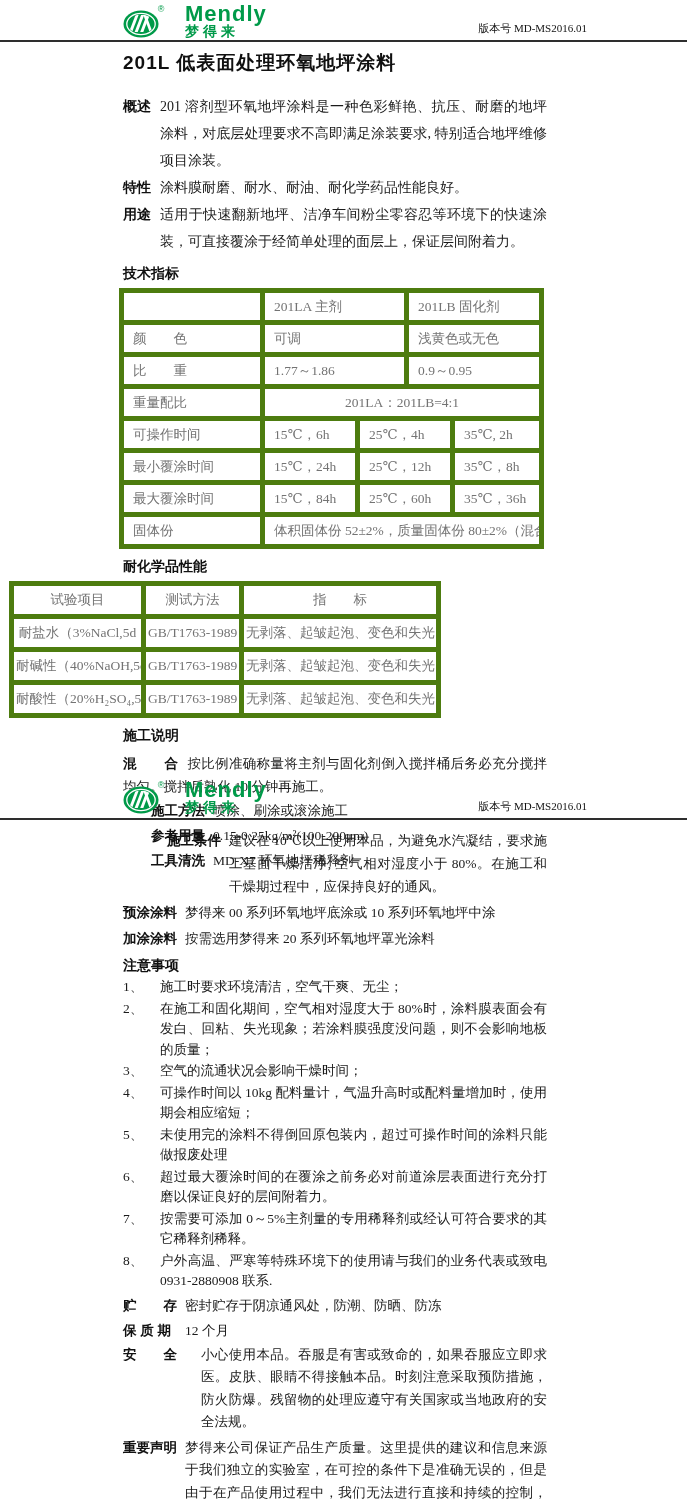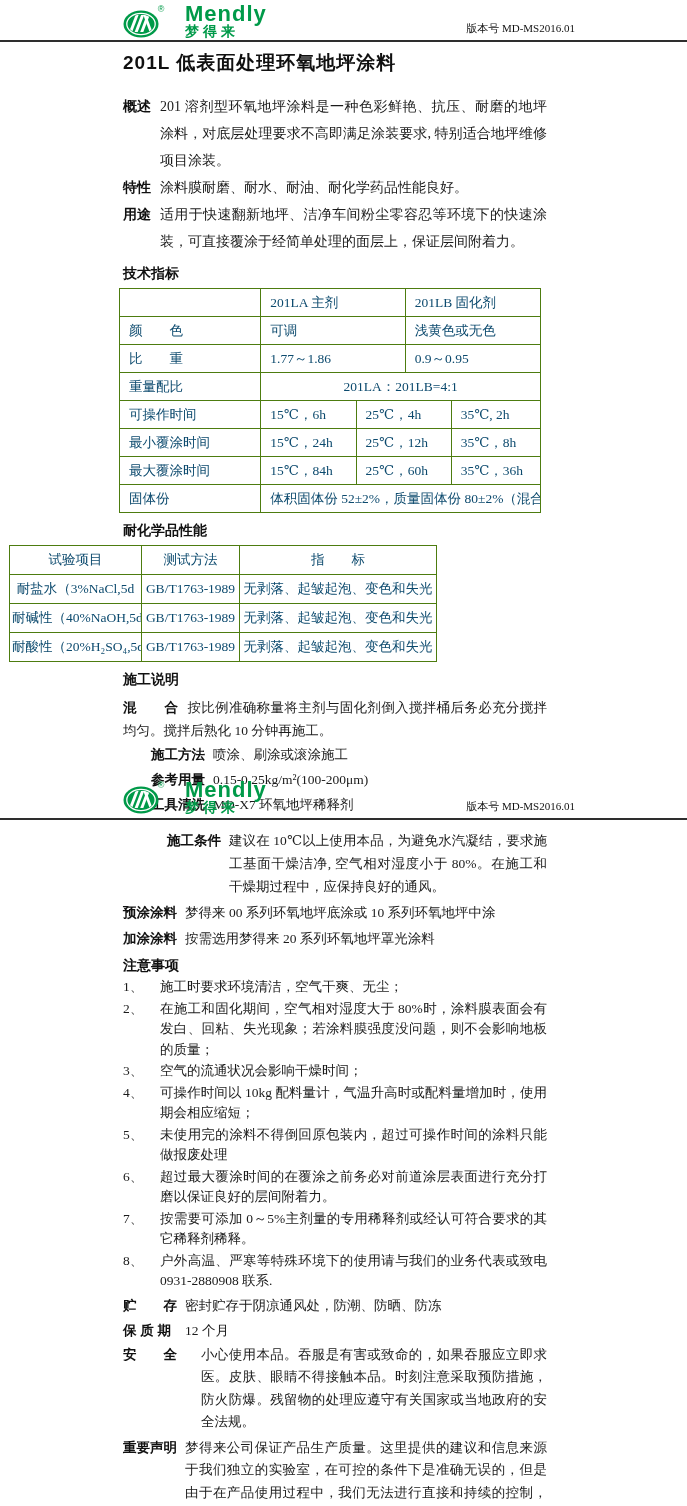--- a/index.html
+++ b/index.html
@@ -24,21 +24,21 @@
   .brand-en {
     font-family:"Liberation Sans","DejaVu Sans",sans-serif;
     font-weight:bold; font-size:22px; line-height:20px; letter-spacing:1px;
     color:var(--brand,#009a49);
   }
   .brand-cn {
     font-family:"Liberation Sans","DejaVu Sans",sans-serif;
     font-weight:bold; font-size:14px; line-height:15px; letter-spacing:4px;
     color:var(--brand,#009a49);
   }
-  .version { position:absolute; right:112px; top:21px; font-size:11px; color:#111; }
+  .version { position:absolute; right:100px; top:21px; font-size:11px; color:#111; }
   .page-2 .version { top:24px; }
 
   
   .content { margin-left:123px; width:424px; }
   .sec-head {
     font-family:"Liberation Sans","DejaVu Sans",sans-serif;
     font-weight:bold; font-size:14px; color:#111;
   }
   .lbl {
     font-family:"Liberation Sans","DejaVu Sans",sans-serif;
@@ -51,21 +51,21 @@
     margin:8px 0 0 123px;
     font-family:"Liberation Sans","DejaVu Sans",sans-serif;
     font-weight:bold; font-size:19px; letter-spacing:1px; color:#101010;
   }
   .intro { margin-top:17px; font-size:14px; line-height:27px; }
   .intro .para { display:flex; }
   .intro .lbl { width:37px; }
 
   table { border-collapse:collapse; margin-left:119px; table-layout:fixed; }
   td {
-    border:1px solid #4d7c0f; font-size:13.5px; color:#0c4a6e;
+    border:5px solid #4d7c0f; font-size:13.5px; color:#737373;
     height:25px; padding:1px 2px 1px 9px; overflow:hidden; white-space:nowrap;
   }
   .tech-head { margin-top:10px; }
   .tech-table { margin-top:5px; width:422px; }
   .tech-table td.center { text-align:center; padding-left:2px; }
   .chem-head { margin-top:9px; }
   .chem-table { margin-top:5px; width:427px;margin-left:9px; }
   .chem-table td { text-align:center; padding:1px 2px; height:26px; }
 
   .constr-head { margin-top:9px; }

